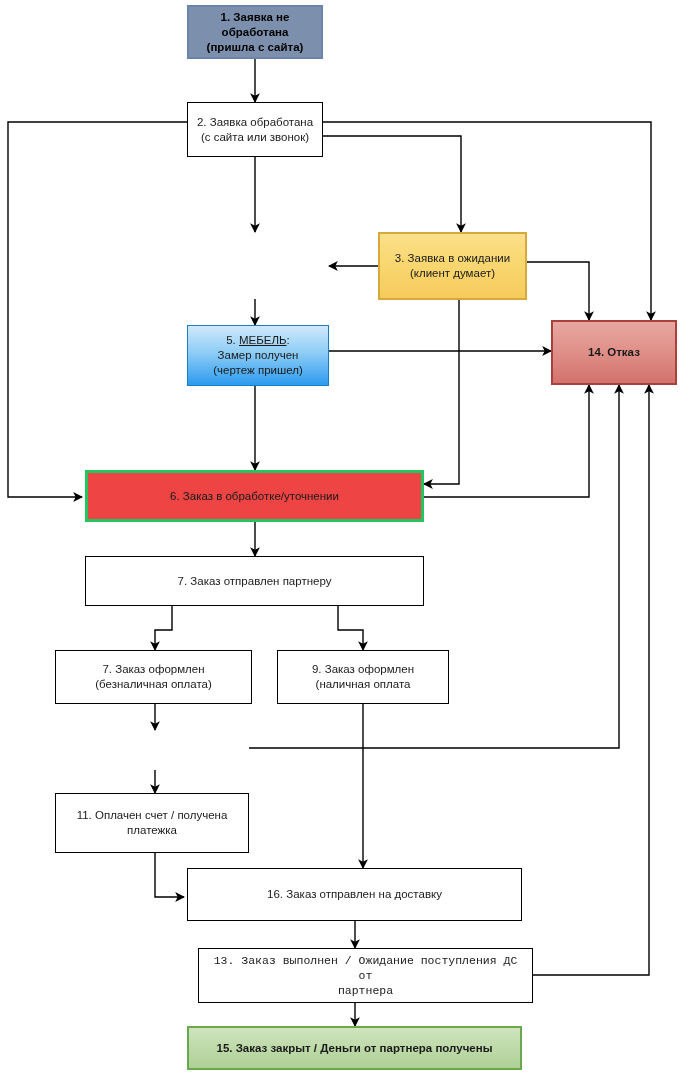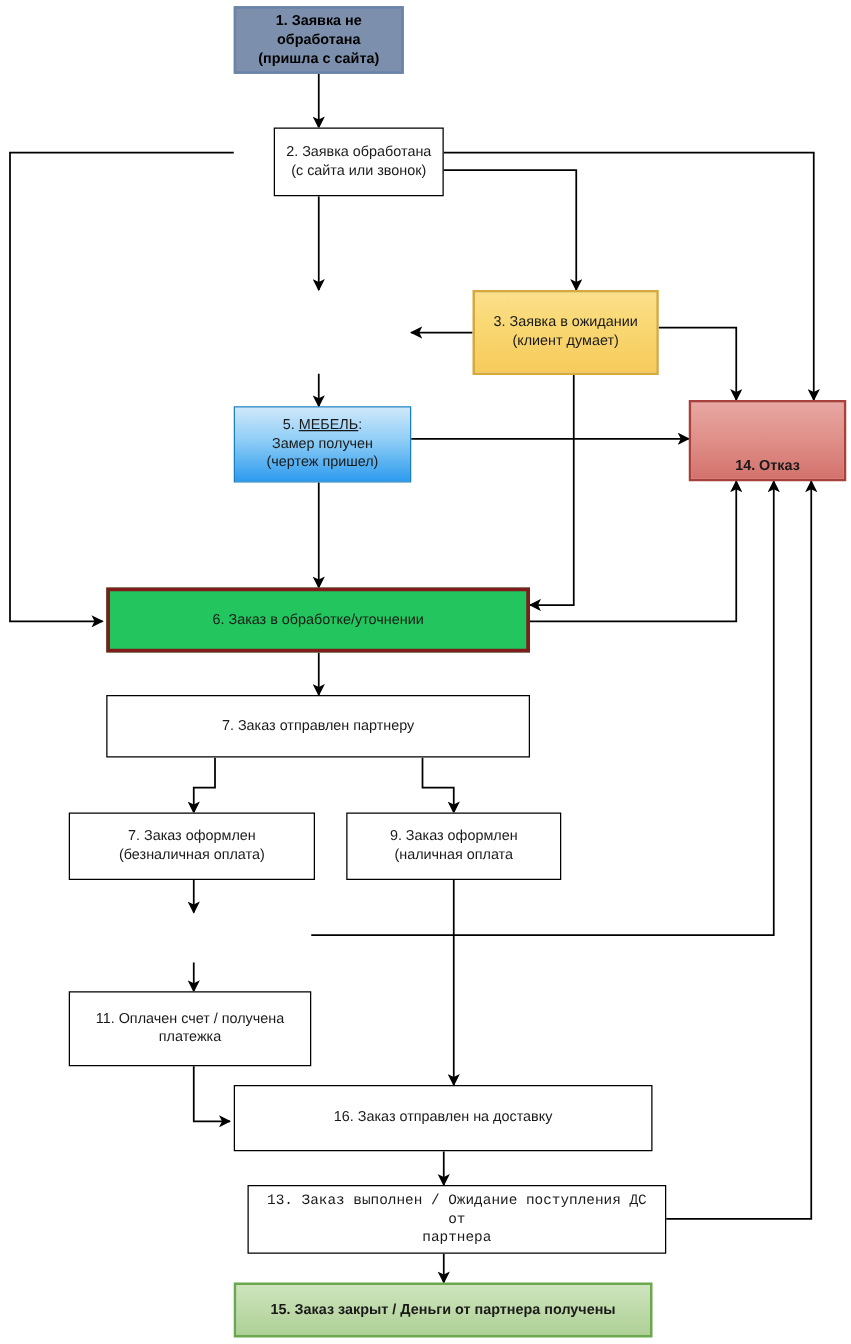--- a/index.html
+++ b/index.html
@@ -41,38 +41,37 @@
     z-index: 2;
   }
   .node .txt { display: block; width: 100%; }
   .node-start {
     background: #7c90ad;
     border: 2px solid #6a83a8;
     font-weight: bold;
     color: #000000;
   }
   .node-plain { background: #ffffff; border: 1px solid #000000; }
-  .node-bold  { background: #22c55e; border: 3px solid #7f1d1d; }
+  .node-bold  { background: #ef4444; border: 3px solid #22c55e; }
   .node-wait {
     background: linear-gradient(180deg,#fbe08c 0%, #f9d873 40%, #f6cb5c 100%);
     border: 2px solid #d6a93c;
   }
   .node-blue-h {
     background: linear-gradient(90deg,#ffffff 0%,#eaf4fd 18%,#9ed2f7 55%,#2c9ef0 100%);
     border: 1px solid #1a7fc1;
   }
   .node-blue-v {
     background: linear-gradient(180deg,#cfe8fb 0%,#8ecdf6 45%,#2d9bee 100%);
     border: 1px solid #1a7fc1;
   }
   .node-reject {
     background: linear-gradient(180deg,#e8a7a2 0%,#df8f88 50%,#d3726c 100%);
     border: 2px solid #a8413c;
     font-weight: bold;
-    align-items: flex-end;
   }
   .node-done {
     background: linear-gradient(180deg,#cfe4bd 0%,#bedaa9 50%,#aed096 100%);
     border: 2px solid #6aa84f;
     font-weight: bold;
   }
   .u { text-decoration: underline; }
 </style>
 </head>
 <body>
@@ -136,21 +135,21 @@
   </svg>
 
   <div class="node node-start" style="left:187px; top:5px; width:136px; height:54px;">
     <span class="txt">
       <span>1. Заявка не</span><br>
       <span>обработана</span><br>
       <span>(пришла с сайта)</span>
     </span>
   </div>
 
-  <div class="node node-plain" style="left:187px; top:102px; width:136px; height:55px;margin-left:32px;">
+  <div class="node node-plain" style="left:187px; top:102px; width:136px; height:55px;">
     <span class="txt">
       <span>2. Заявка обработана</span><br>
       <span>(с сайта или звонок)</span>
     </span>
   </div>
 
   <div class="node node-wait" style="left:378px; top:232px; width:149px; height:68px;">
     <span class="txt">
       <span>3. Заявка в ожидании</span><br>
       <span>(клиент думает)</span>

